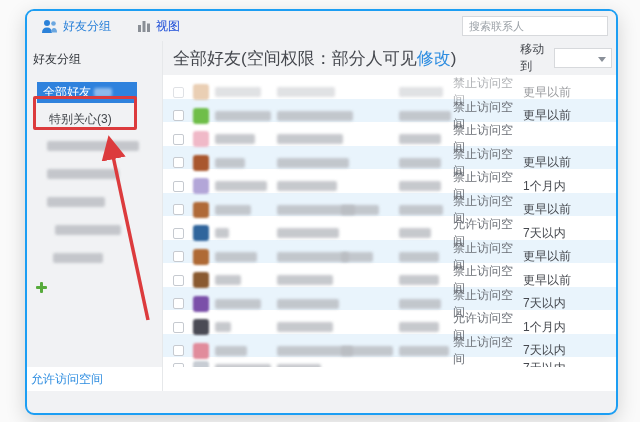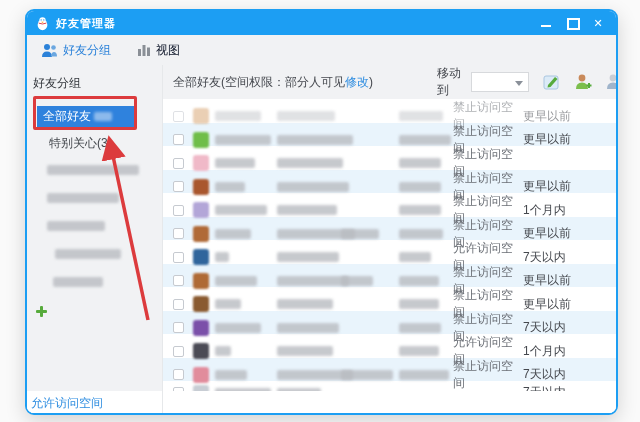--- a/index.html
+++ b/index.html
@@ -18,21 +18,21 @@
   .title-text { color:#fff; font-size:11px; font-weight:bold; letter-spacing:1px; }
   .win-controls { margin-left:auto; display:flex; align-items:center; gap:14px; padding-right:4px; }
   .wc { width:12px; height:12px; position:relative; cursor:pointer; }
   .wc-min::after { content:""; position:absolute; left:1px; right:1px; bottom:2px; height:2px; background:#fff; }
   .wc-max::after { content:""; position:absolute; left:1px; top:1px; width:9px; height:8px; border:2px solid #fff; }
   .wc-close { color:#fff; font-size:11px; font-weight:bold; line-height:12px; text-align:center; }
 
   
   .toolbar { height:30px; display:flex; align-items:center; padding:0 8px 0 14px; background:#f1f2f4; }
   .tb-item { display:flex; align-items:center; gap:5px; margin-right:26px; cursor:pointer; }
-  .tb-label { font-size:12px; color:#0f172a; }
+  .tb-label { font-size:12px; color:#1d4ed8; }
   .tb-item.active .tb-label { color:#2b82d9; }
   .search-box {
     margin-left:auto; width:146px; height:20px; background:#fff;
     border:1px solid #d7d9dc; font-size:11px; color:#333; padding:0 6px;
   }
   .search-box::placeholder { color:#9aa0a6; }
 
   
   .body { display:flex; height:350px; background:#fff; }
 
@@ -55,21 +55,21 @@
   .plus-icon::before,.plus-icon::after { content:""; position:absolute; background:#57ab3c; border-radius:1px; }
   .plus-icon::before { left:5px; top:1px; width:3px; height:11px; }
   .plus-icon::after { left:1px; top:5px; width:11px; height:3px; }
   .sb-footer { position:absolute; left:0; bottom:0; width:100%; height:24px; background:#fff;
     display:flex; align-items:center; }
   .sb-recover { font-size:12px; color:#2e8de0; padding-left:4px; cursor:pointer; }
 
   
   .main { flex:1; position:relative; background:#fff; border-left:1px solid #e6e8ea; }
   .summary-bar { height:34px; background:#f1f2f4; display:flex; align-items:center; padding:0 10px; }
-  .summary-text { font-size:12px; color:#45484e; white-space:nowrap; }
+  .summary-text { font-size:17px; color:#45484e; white-space:nowrap; }
   .summary-link { color:#2e8de0; cursor:pointer; }
   .moveto-label { font-size:12px; color:#45484e; margin-left:64px; }
   .moveto-select { width:74px; height:20px; background:#fff; border:1px solid #d7d9dc; margin-left:6px;
     position:relative; cursor:pointer; }
   .dd-arrow { position:absolute; right:5px; top:8px; width:0; height:0;
     border-left:4px solid transparent; border-right:4px solid transparent; border-top:5px solid #8a9099; }
   .action-icons { display:flex; align-items:center; gap:11px; margin-left:14px; }
   .act { width:20px; height:18px; cursor:pointer; position:relative; }
 
   
@@ -101,55 +101,40 @@
     z-index:55; pointer-events:none; }
 
   
   .icon-svg { display:block; }
 </style>
 </head>
 <body>
 
 <div class="window">
 
-  <div class="titlebar">
-    <svg class="app-icon icon-svg" viewBox="0 0 16 16">
-      <ellipse cx="8" cy="9.5" rx="5.2" ry="5.6" fill="#ffffff"></ellipse>
-      <circle cx="8" cy="4.6" r="3.4" fill="#ffffff"></circle>
-      <circle cx="6.6" cy="4.2" r="0.7" fill="#1c9ef3"></circle>
-      <circle cx="9.4" cy="4.2" r="0.7" fill="#1c9ef3"></circle>
-      <path d="M6.5 6 L9.5 6 L8 7.4 Z" fill="#f5a623"></path>
-      <path d="M4 7.6 Q8 9.4 12 7.6" stroke="#e03a3c" stroke-width="1" fill="none"></path>
-    </svg>
-    <span class="title-text">好友管理器</span>
-    <div class="win-controls">
-      <div class="wc wc-min"></div>
-      <div class="wc wc-max"></div>
-      <div class="wc wc-close">✕</div>
-    </div>
-  </div>
 
   <div class="toolbar">
     <div class="tb-item active">
       <svg class="icon-svg" width="17" height="15" viewBox="0 0 17 15">
         <circle cx="6" cy="4" r="3" fill="#2b82d9"></circle>
         <path d="M1 14 Q1 8.5 6 8.5 Q11 8.5 11 14 Z" fill="#2b82d9"></path>
         <circle cx="12.5" cy="4.5" r="2.3" fill="#6ba7e0"></circle>
         <path d="M9.8 13.5 Q10.4 9 13 9 Q16 9 16 13.5 Z" fill="#6ba7e0"></path>
       </svg>
       <span class="tb-label">好友分组</span>
     </div>
     <div class="tb-item">
       <svg class="icon-svg" width="14" height="14" viewBox="0 0 14 14">
         <rect x="1" y="6" width="3" height="7" fill="#8a8f96"></rect>
         <rect x="5.5" y="2" width="3" height="11" fill="#8a8f96"></rect>
         <rect x="10" y="4.5" width="3" height="8.5" fill="#8a8f96"></rect>
       </svg>
       <span class="tb-label">视图</span>
     </div>
+    <input class="search-box" placeholder="搜索联系人" style="">
   </div>
 
   <div class="body">
 
     <div class="sidebar">
       <div class="sb-header">好友分组</div>
       <div class="sb-selected">
         <span>全部好友</span>
         <span class="sb-count-blur"></span>
       </div>

